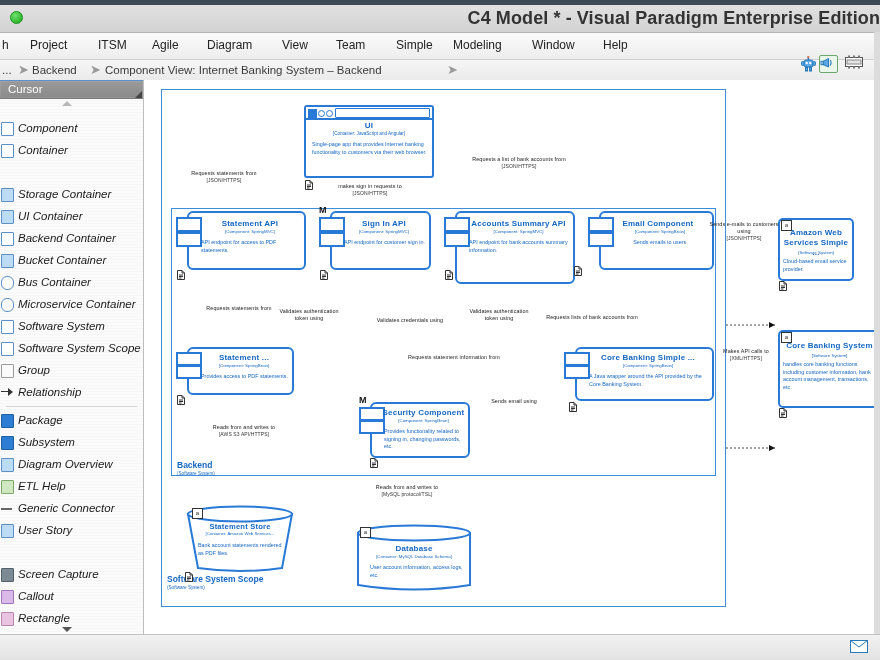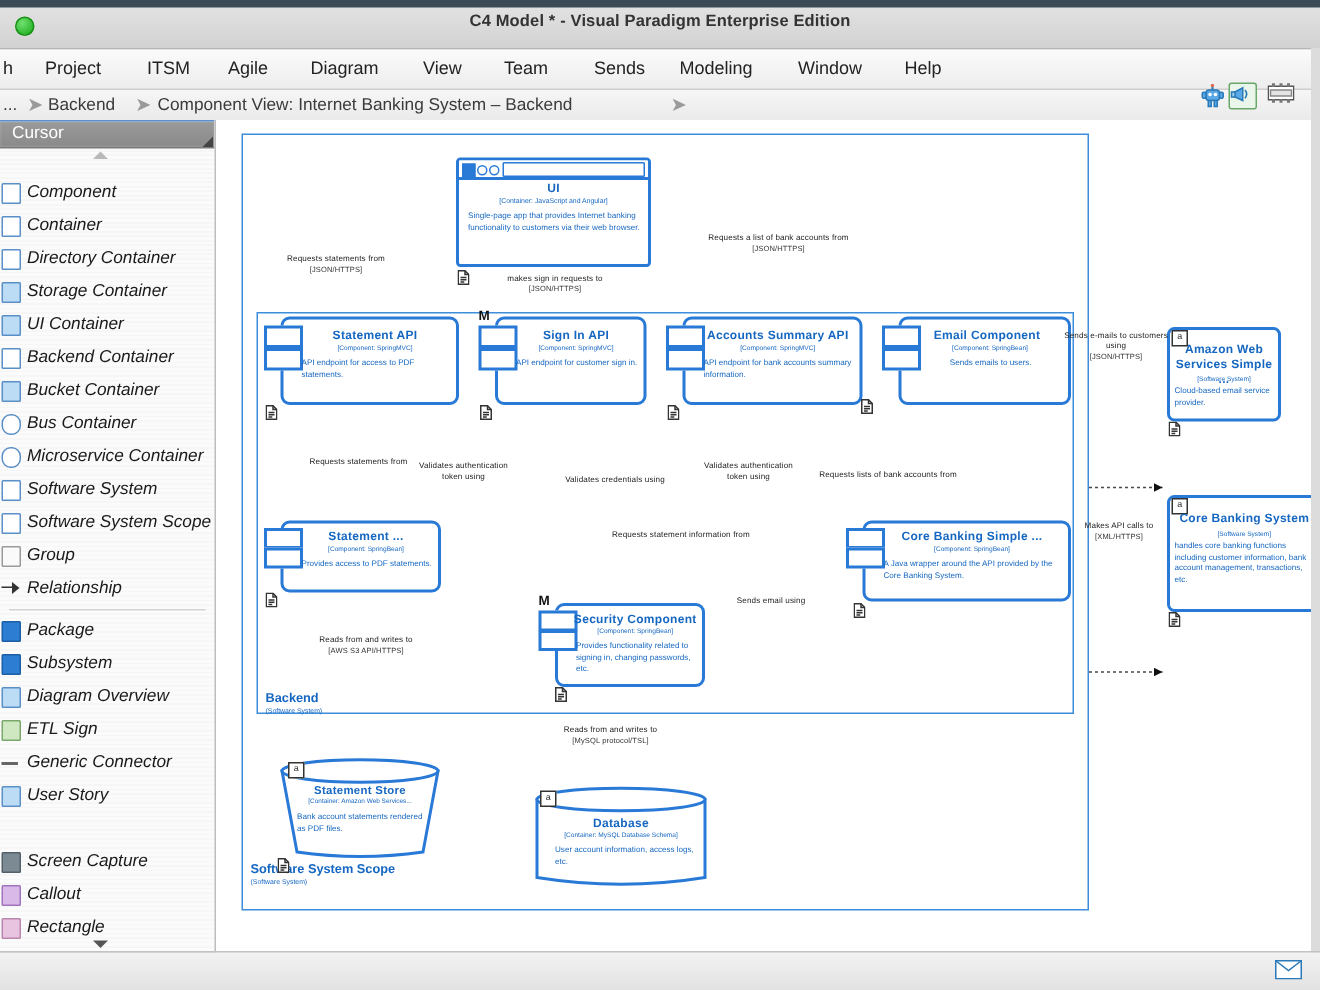--- a/index.html
+++ b/index.html
@@ -4,22 +4,22 @@
 <style>
   html,body{margin:0;padding:0;}
   body{width:880px;height:660px;overflow:hidden;background:#e8e8e8;
        font-family:"Liberation Sans", sans-serif;font-size:11px;color:#1a1a1a;}
   .app{position:relative;width:880px;height:660px;}
 
   
   .titlebar{position:relative;height:32px;background:linear-gradient(#e4e4e4,#d2d2d2);
             border-bottom:1px solid #b4b4b4;}
   .titlebar .topstripe{position:absolute;left:0;top:0;right:0;height:5px;background:#3b4a55;}
-  .titlebar .title{position:absolute;left:0;right:0;top:8px;text-align:center;
-            font-size:11px;font-weight:bold;color:#333;letter-spacing:.1px;}
+  .titlebar .title{position:absolute;left:0;right:0;top:8px;text-align:right;
+            font-size:18px;font-weight:bold;color:#333;letter-spacing:.1px;}
   .dot-green{position:absolute;left:10px;top:11px;width:11px;height:11px;border-radius:50%;
             background:radial-gradient(circle at 35% 30%,#6fe06f,#18a818);border:1px solid #139113;}
 
   
   .menubar{position:relative;height:26px;background:linear-gradient(#fbfbfb,#ededed);
            border-bottom:1px solid #cfcfcf;}
   .menubar .mi{position:absolute;top:5px;font-size:12px;color:#222;white-space:nowrap;cursor:default;}
 
   
   .crumbbar{position:relative;height:22px;background:linear-gradient(#f6f6f6,#e9e9e9);
@@ -104,21 +104,21 @@
   </div>
 
   <div class="menubar">
     <div class="mi" style="left:2px">h</div>
     <div class="mi" style="left:30px">Project</div>
     <div class="mi" style="left:98px">ITSM</div>
     <div class="mi" style="left:152px">Agile</div>
     <div class="mi" style="left:207px">Diagram</div>
     <div class="mi" style="left:282px">View</div>
     <div class="mi" style="left:336px">Team</div>
-    <div class="mi" style="left:396px">Sends</div>
+    <div class="mi" style="left:396px">Simple</div>
     <div class="mi" style="left:453px">Modeling</div>
     <div class="mi" style="left:532px">Window</div>
     <div class="mi" style="left:603px">Help</div>
   </div>
 
   <div class="crumbbar">
     <div class="crumb" style="left:2px">...</div>
     <div class="crumb sep" style="left:18px">➤</div>
     <div class="crumb" style="left:32px">Backend</div>
     <div class="crumb sep" style="left:90px">➤</div>
@@ -173,112 +173,106 @@
           <div class="g-box"></div>
         </div>
       <div class="txt">Component</div>
     </div>
     <div class="pal-item" style="top:60px">
       <div class="ico">
           <div class="g-box"></div>
         </div>
       <div class="txt">Container</div>
     </div>
-    <div class="pal-item" style="top:82px">
+    <div class="pal-item" style="top:104px">
+      <div class="ico">
+          <div class="g-box fill-ltblue"></div>
+        </div>
+      <div class="txt">Storage Container</div>
+    </div>
+    <div class="pal-item" style="top:126px">
+      <div class="ico">
+          <div class="g-box fill-ltblue"></div>
+        </div>
+      <div class="txt">UI Container</div>
+    </div>
+    <div class="pal-item" style="top:148px">
       <div class="ico">
           <div class="g-box"></div>
         </div>
-      <div class="txt">Directory Container</div>
-    </div>
-    <div class="pal-item" style="top:104px">
+      <div class="txt">Backend Container</div>
+    </div>
+    <div class="pal-item" style="top:170px">
       <div class="ico">
           <div class="g-box fill-ltblue"></div>
         </div>
-      <div class="txt">Storage Container</div>
-    </div>
-    <div class="pal-item" style="top:126px">
+      <div class="txt">Bucket Container</div>
+    </div>
+    <div class="pal-item" style="top:192px">
+      <div class="ico">
+          <div class="g-box round"></div>
+        </div>
+      <div class="txt">Bus Container</div>
+    </div>
+    <div class="pal-item" style="top:236px">
+      <div class="ico">
+          <div class="g-box"></div>
+        </div>
+      <div class="txt">Software System</div>
+    </div>
+    <div class="pal-item" style="top:214px">
+      <div class="ico">
+          <div class="g-box round"></div>
+        </div>
+      <div class="txt">Microservice Container</div>
+    </div>
+    <div class="pal-item" style="top:258px">
+      <div class="ico">
+          <div class="g-box"></div>
+        </div>
+      <div class="txt">Software System Scope</div>
+    </div>
+    <div class="pal-item" style="top:280px">
+      <div class="ico">
+          <div class="g-box" style="border-style:solid;background:#fafafa;border-color:#9a9a9a"></div>
+        </div>
+      <div class="txt">Group</div>
+    </div>
+    <div class="pal-item" style="top:302px">
+      <div class="ico">
+          <div class="g-arrow"></div>
+        </div>
+      <div class="txt">Relationship</div>
+    </div>
+
+    <div class="pal-sep" style="top:326px"></div>
+
+    <div class="pal-item" style="top:330px">
+      <div class="ico">
+          <div class="g-box fill-blue"></div>
+        </div>
+      <div class="txt">Package</div>
+    </div>
+    <div class="pal-item" style="top:352px">
+      <div class="ico">
+          <div class="g-box fill-blue"></div>
+        </div>
+      <div class="txt">Subsystem</div>
+    </div>
+    <div class="pal-item" style="top:374px">
       <div class="ico">
           <div class="g-box fill-ltblue"></div>
         </div>
-      <div class="txt">UI Container</div>
-    </div>
-    <div class="pal-item" style="top:148px">
-      <div class="ico">
-          <div class="g-box"></div>
-        </div>
-      <div class="txt">Backend Container</div>
-    </div>
-    <div class="pal-item" style="top:170px">
-      <div class="ico">
-          <div class="g-box fill-ltblue"></div>
-        </div>
-      <div class="txt">Bucket Container</div>
-    </div>
-    <div class="pal-item" style="top:192px">
-      <div class="ico">
-          <div class="g-box round"></div>
-        </div>
-      <div class="txt">Bus Container</div>
-    </div>
-    <div class="pal-item" style="top:236px">
-      <div class="ico">
-          <div class="g-box"></div>
-        </div>
-      <div class="txt">Software System</div>
-    </div>
-    <div class="pal-item" style="top:214px">
-      <div class="ico">
-          <div class="g-box round"></div>
-        </div>
-      <div class="txt">Microservice Container</div>
-    </div>
-    <div class="pal-item" style="top:258px">
-      <div class="ico">
-          <div class="g-box"></div>
-        </div>
-      <div class="txt">Software System Scope</div>
-    </div>
-    <div class="pal-item" style="top:280px">
-      <div class="ico">
-          <div class="g-box" style="border-style:solid;background:#fafafa;border-color:#9a9a9a"></div>
-        </div>
-      <div class="txt">Group</div>
-    </div>
-    <div class="pal-item" style="top:302px">
-      <div class="ico">
-          <div class="g-arrow"></div>
-        </div>
-      <div class="txt">Relationship</div>
-    </div>
-
-    <div class="pal-sep" style="top:326px"></div>
-
-    <div class="pal-item" style="top:330px">
-      <div class="ico">
-          <div class="g-box fill-blue"></div>
-        </div>
-      <div class="txt">Package</div>
-    </div>
-    <div class="pal-item" style="top:352px">
-      <div class="ico">
-          <div class="g-box fill-blue"></div>
-        </div>
-      <div class="txt">Subsystem</div>
-    </div>
-    <div class="pal-item" style="top:374px">
-      <div class="ico">
-          <div class="g-box fill-ltblue"></div>
-        </div>
       <div class="txt">Diagram Overview</div>
     </div>
     <div class="pal-item" style="top:396px">
       <div class="ico">
           <div class="g-box fill-green"></div>
         </div>
-      <div class="txt">ETL Sign</div>
+      <div class="txt">ETL Help</div>
     </div>
     <div class="pal-item" style="top:418px">
       <div class="ico">
           <div class="g-line"></div>
         </div>
       <div class="txt">Generic Connector</div>
     </div>
     <div class="pal-item" style="top:440px">
       <div class="ico">
           <div class="g-box fill-ltblue"></div>
@@ -402,21 +396,21 @@
         <div class="nb-desc" style="position:absolute;left:25px;top:28px;right:6px;font-size:5.4px;line-height:7.5px">API endpoint for customer sign in.</div>
       </div>
       <div class="docicon" style="left:176px;top:190px">
         <svg width="8" height="10" viewBox="0 0 8 10">
             <path d="M0.5,0.5 H5 L7.5,3 V9.5 H0.5 Z" fill="#fff" stroke="#333"></path>
             <path d="M5,0.5 V3 H7.5" fill="none" stroke="#333"></path>
             <path d="M2,5 H6 M2,6.5 H6 M2,8 H4.5" stroke="#333"></path>
           </svg>
       </div>
 
-      <div class="nodebox" style="left:300px;top:131px;width:131px;height:59px">
+      <div class="nodebox" style="left:300px;top:131px;width:131px;height:73px">
         <div style="position:absolute;left:11px;top:0;right:0;bottom:0;border:2px solid #2979d6;border-radius:6px;background:#fff;"></div>
         <div style="position:absolute;left:0;top:6px;width:22px;height:11px;border:2px solid #2979d6;background:#fff;"></div>
         <div style="position:absolute;left:0;top:21px;width:22px;height:11px;border:2px solid #2979d6;background:#fff;"></div>
         <div class="nb-title" style="position:absolute;left:22px;top:8px;right:4px;font-size:8px">Accounts Summary API</div>
         <div class="nb-sub" style="position:absolute;left:22px;top:18px;right:4px;font-size:4.4px">[Component: SpringMVC]</div>
         <div class="nb-desc" style="position:absolute;left:25px;top:28px;right:6px;font-size:5.4px;line-height:7.5px">API endpoint for bank accounts summary information.</div>
       </div>
       <div class="docicon" style="left:301px;top:190px">
         <svg width="8" height="10" viewBox="0 0 8 10">
             <path d="M0.5,0.5 H5 L7.5,3 V9.5 H0.5 Z" fill="#fff" stroke="#333"></path>

